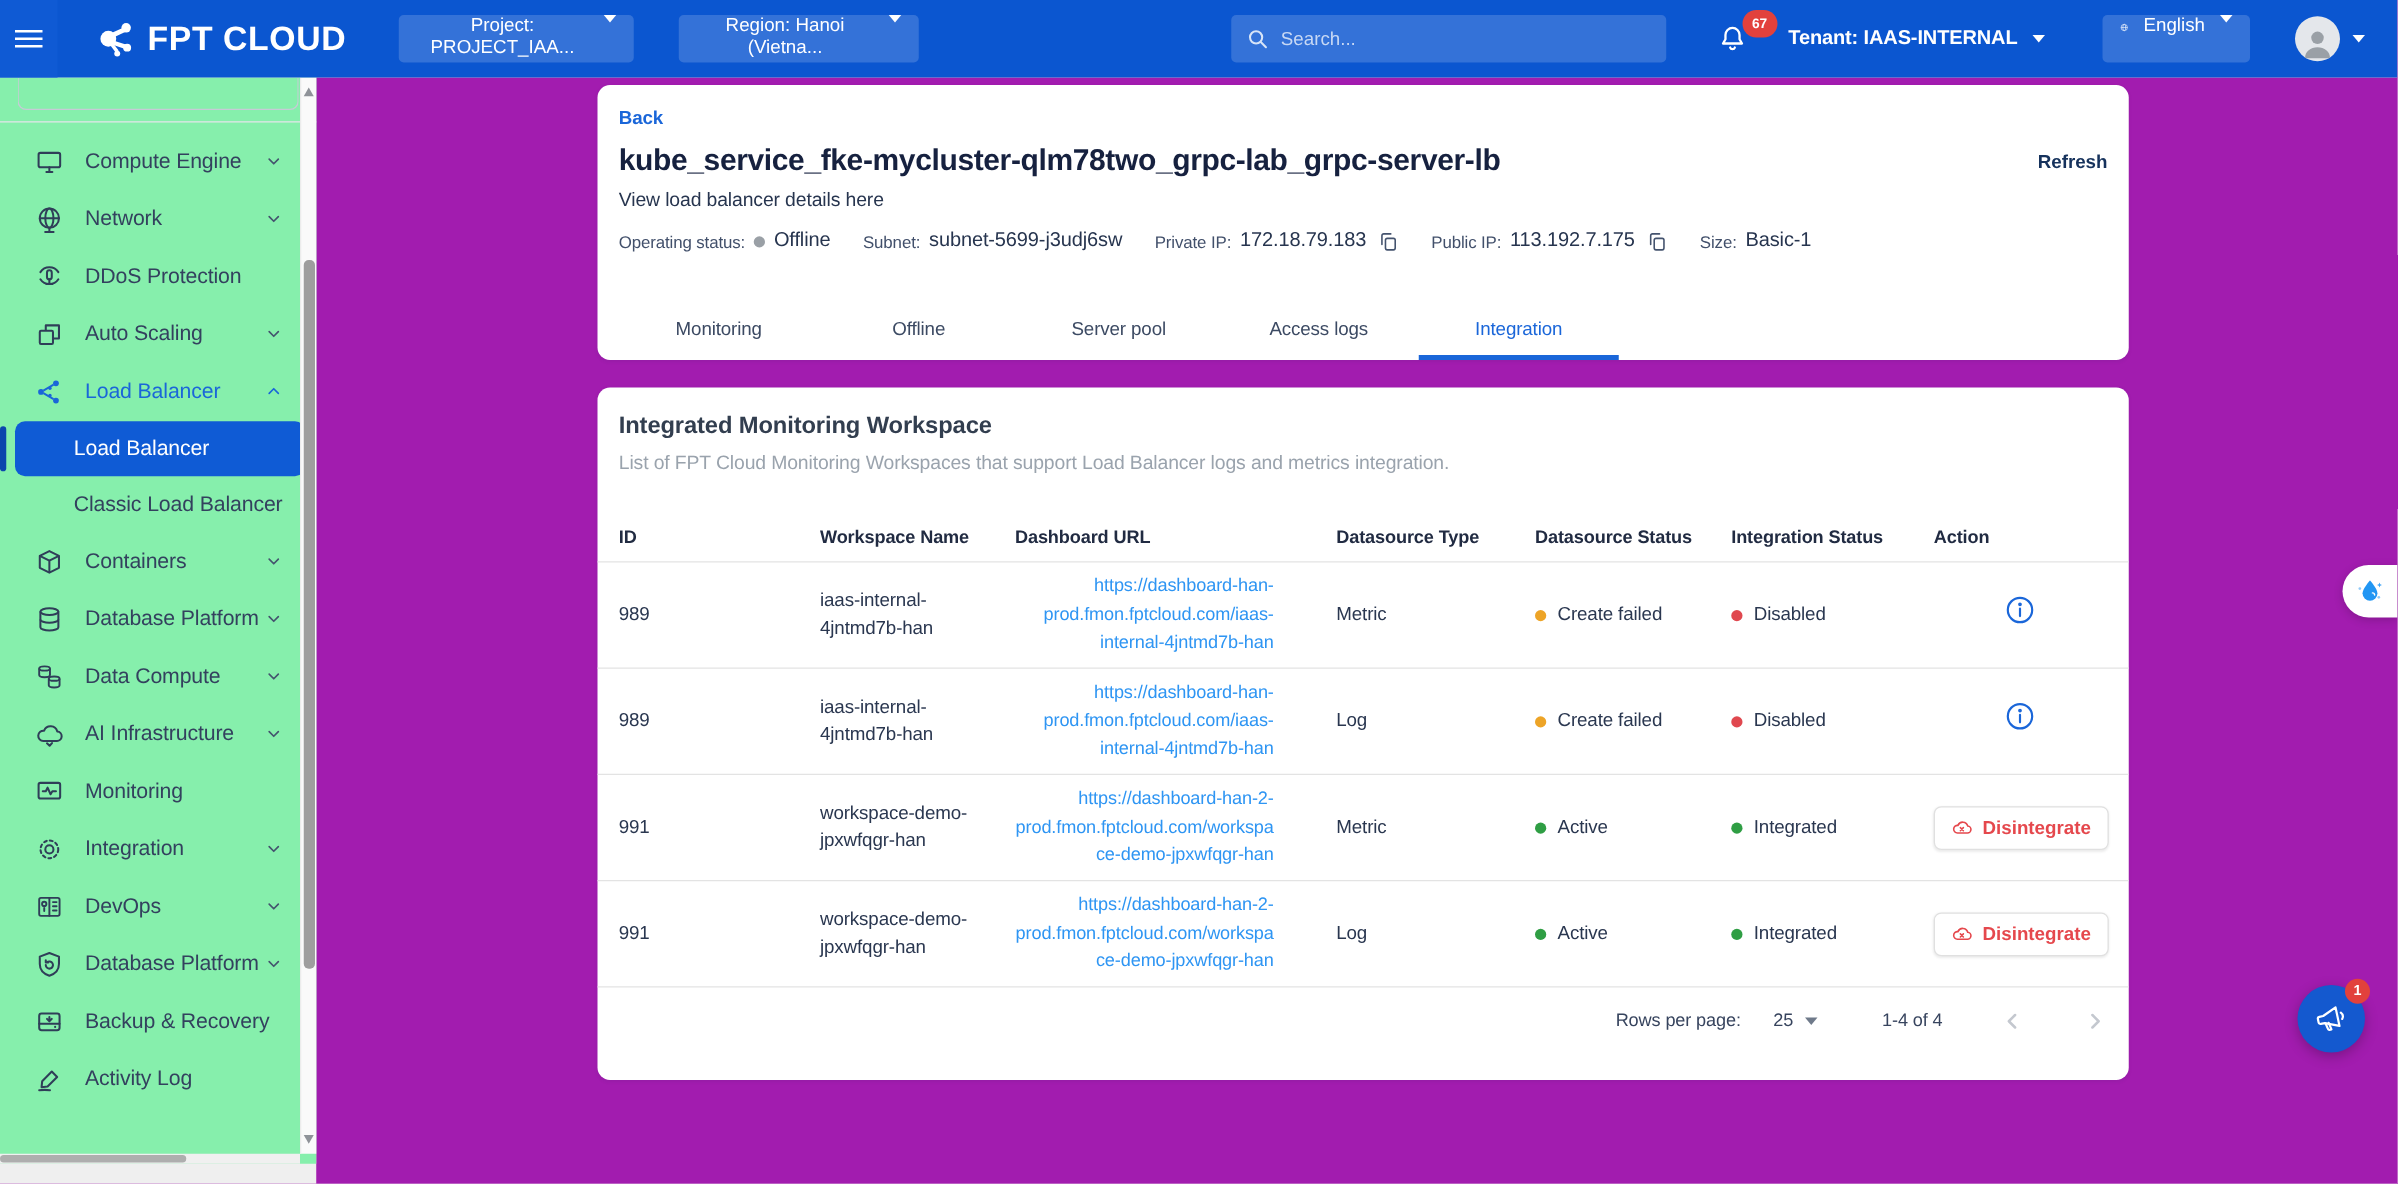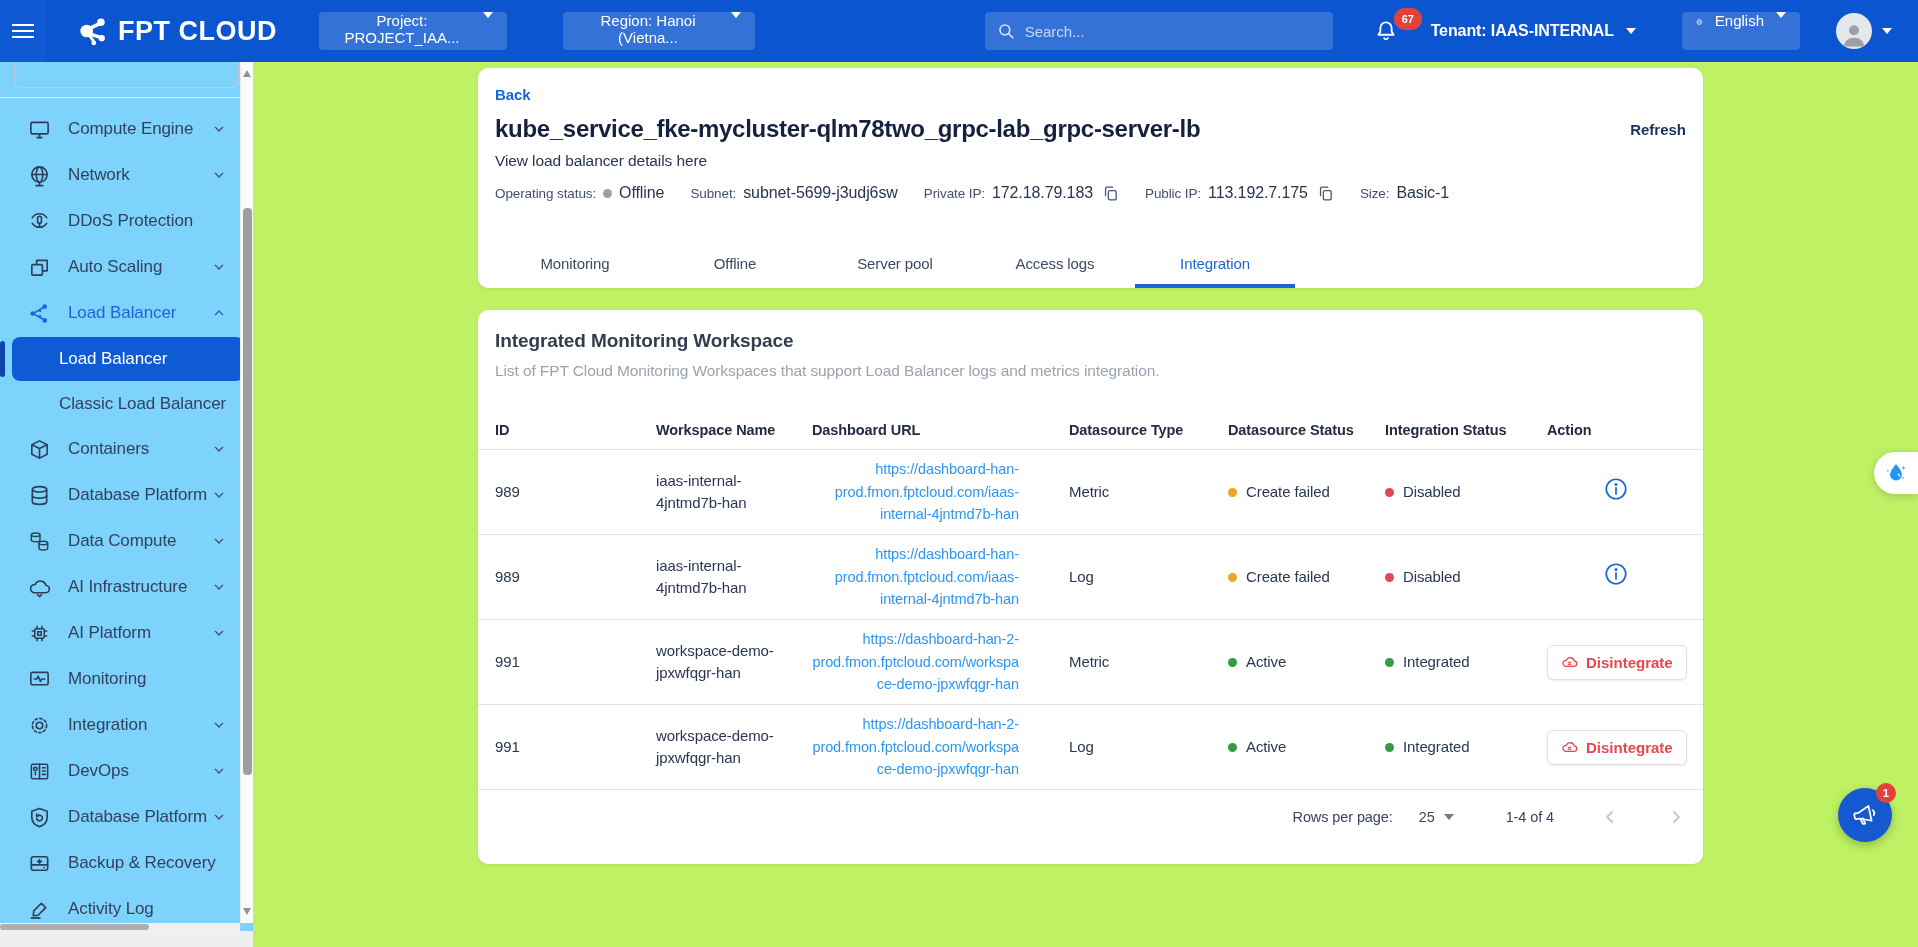--- a/index.html
+++ b/index.html
@@ -10,55 +10,55 @@
   
   .topbar { position:absolute; top:0; left:0; right:0; height:62px; background:#0b56d0; display:flex; align-items:center; z-index:30; }
   .hamburger { width:46px; height:62px; display:flex; align-items:center; justify-content:center; cursor:pointer; background:#0f5ad4; }
   .hamburger span { display:block; width:22px; height:14px; border-top:2.5px solid #fff; border-bottom:2.5px solid #fff; position:relative; }
   .hamburger span::after { content:""; position:absolute; left:0; top:3.7px; width:22px; height:2.5px; background:#fff; }
   .brand { display:flex; align-items:center; margin-left:28px; gap:6px; }
   .brand-text { color:#fff; font-size:27px; font-weight:bold; letter-spacing:0.5px; }
   .hdr-btn { height:38px; background:rgba(255,255,255,0.17); border:none; border-radius:4px; color:#fff; font-size:15px; font-family:inherit; display:flex; padding:0 14px; gap:12px; cursor:pointer; }
   .caret-down { width:0; height:0; border-left:5px solid transparent; border-right:5px solid transparent; border-top:6px solid #fff; }
   .proj-btn { width:188px; margin-left:42px; justify-content:space-between; }
-  .region-btn { width:192px; margin-left:56px; justify-content:space-between; }
+  .region-btn { width:192px; margin-left:36px; justify-content:space-between; }
   .hdr-spacer { flex:1; }
   .searchbox { width:348px; height:38px; background:rgba(255,255,255,0.17); border-radius:4px; display:flex; align-items:center; padding:0 12px; gap:10px; }
   .searchbox input { flex:1; background:transparent; border:none; outline:none; color:#fff; font-size:15px; font-family:inherit; }
   .searchbox input::placeholder { color:#c7d8f4; }
   .bell-wrap { position:relative; margin-left:40px; cursor:pointer; }
   .badge { position:absolute; top:-10px; left:21px; min-width:22px; height:22px; border-radius:11px; background:#e2413c; color:#fff; font-size:11px; font-weight:bold; display:flex; align-items:center; justify-content:center; padding:0 8px; }
   .tenant { display:flex; align-items:center; gap:12px; margin-left:32px; color:#fff; font-size:16px; font-weight:bold; cursor:pointer; }
   .lang-btn { width:118px; margin-left:46px; justify-content:space-between; }
   .avatar-wrap { display:flex; align-items:center; gap:10px; margin-left:36px; margin-right:26px; cursor:pointer; }
   .avatar { width:36px; height:36px; border-radius:50%; background:#e4e7eb; display:flex; align-items:flex-end; justify-content:center; overflow:hidden; }
 
   
-  .sidebar { position:absolute; top:62px; left:0; width:253px; bottom:16px; background:#7dd3fc; z-index:20; }
+  .sidebar { position:absolute; top:62px; left:0; width:253px; bottom:16px; background:#86efac; z-index:20; }
   .side-input { margin:0 14px; height:26px; border:1px solid #c6cbd6; border-radius:7px; border-top:none; border-top-left-radius:0; border-top-right-radius:0; }
   .side-divider { height:1px; background:#e4e6ea; margin-top:9px; }
   .menu { padding-top:8px; }
   .sitem { height:46px; display:flex; align-items:center; padding:0 26px 0 28px; cursor:pointer; color:#33415e; }
   .sitem .sico { width:23px; height:23px; color:#2f3e58; flex:none; }
   .sitem .slabel { margin-left:17px; font-size:17px; flex:1; white-space:nowrap; }
   .sitem .schev { width:16px; height:16px; color:#44536e; flex:none; }
   .sitem.parent-active, .sitem.parent-active .sico, .sitem.parent-active .schev { color:#1a66d9; }
   .ssub { height:44px; display:flex; align-items:center; padding-left:59px; font-size:17px; color:#33415e; cursor:pointer; }
   .ssub.active { position:relative; margin:1px 9px 1px 12px; padding-left:47px; background:#0f5bd5; color:#fff; border-radius:8px; }
   .ssub.active::before { content:""; position:absolute; left:-12px; top:4px; bottom:4px; width:5px; border-radius:3px; background:#0c46ad; }
   .side-scroll { position:absolute; top:0; right:0; bottom:8px; width:13px; background:#fafafa; border-left:1px solid #ececec; }
   .scroll-arrow-up, .scroll-arrow-down { position:absolute; left:2px; width:0; height:0; border-left:4.5px solid transparent; border-right:4.5px solid transparent; }
   .scroll-arrow-up { top:8px; border-bottom:7px solid #8f9399; }
   .scroll-arrow-down { bottom:8px; border-top:7px solid #8f9399; }
   .scroll-thumb { position:absolute; top:146px; left:2px; width:9px; height:567px; background:#9e9e9e; border-radius:4px; cursor:grab; }
   .side-hscroll { position:absolute; bottom:0; left:0; right:13px; height:8px; background:#f0f0f0; }
   .side-hthumb { position:absolute; top:1px; left:0; width:62%; height:6px; background:#aeaeae; border-radius:3px; cursor:grab; }
 
   
-  .main { position:absolute; top:62px; left:253px; right:0; bottom:0; background:#bef264; }
+  .main { position:absolute; top:62px; left:253px; right:0; bottom:0; background:#a21caf; }
   .card { position:absolute; left:225px; width:1225px; background:#fff; border-radius:10px; box-shadow:0 1px 3px rgba(20,40,80,0.08); }
   .card1 { top:6px; height:220px; padding:18px 17px 0; display:flex; flex-direction:column; }
   .back-link { color:#1a66d9; font-size:15px; font-weight:bold; cursor:pointer; width:max-content; }
   .title-row { display:flex; align-items:center; justify-content:space-between; margin-top:12px; }
   .lb-title { font-size:24px; font-weight:bold; color:#16213f; letter-spacing:-0.3px; }
   .refresh-btn { background:none; border:none; font-family:inherit; font-size:15px; font-weight:bold; color:#16325c; cursor:pointer; }
   .lb-subtitle { margin-top:9px; font-size:15.5px; color:#27354f; }
   .status-row { margin-top:14px; display:flex; align-items:center; gap:26px; }
   .sfield { display:flex; align-items:center; gap:7px; }
   .sfield .flabel { font-size:13.5px; color:#42506b; }
@@ -308,35 +308,20 @@
           </svg>
         </span>
       <span class="slabel">AI Infrastructure</span>
       <span class="schev">
           <svg width="16" height="16" viewBox="0 0 24 24" fill="none" stroke="currentColor" stroke-width="2" stroke-linecap="round" stroke-linejoin="round">
             <path d="M6.5 9.5L12 15l5.5-5.5"></path>
           </svg>
         </span>
     </div>
 
-    <div class="sitem">
-      <span class="sico">
-          <svg width="23" height="23" viewBox="0 0 24 24" fill="none" stroke="currentColor" stroke-width="1.6" stroke-linecap="round">
-            <rect x="7" y="7" width="10" height="10" rx="1.5"></rect>
-            <rect x="10.2" y="10.2" width="3.6" height="3.6"></rect>
-            <path d="M9.5 7V4.5M14.5 7V4.5M9.5 19.5V17M14.5 19.5V17M7 9.5H4.5M7 14.5H4.5M19.5 9.5H17M19.5 14.5H17"></path>
-          </svg>
-        </span>
-      <span class="slabel">AI Platform</span>
-      <span class="schev">
-          <svg width="16" height="16" viewBox="0 0 24 24" fill="none" stroke="currentColor" stroke-width="2" stroke-linecap="round" stroke-linejoin="round">
-            <path d="M6.5 9.5L12 15l5.5-5.5"></path>
-          </svg>
-        </span>
-    </div>
 
     <div class="sitem">
       <span class="sico">
           <svg width="23" height="23" viewBox="0 0 24 24" fill="none" stroke="currentColor" stroke-width="1.7" stroke-linecap="round" stroke-linejoin="round">
             <rect x="3" y="4.5" width="18" height="13" rx="1.5"></rect>
             <path d="M6.5 11.5h2.5l1.5-3 2.5 5.5 1.5-2.5h3"></path>
           </svg>
         </span>
       <span class="slabel">Monitoring</span>
     </div>

